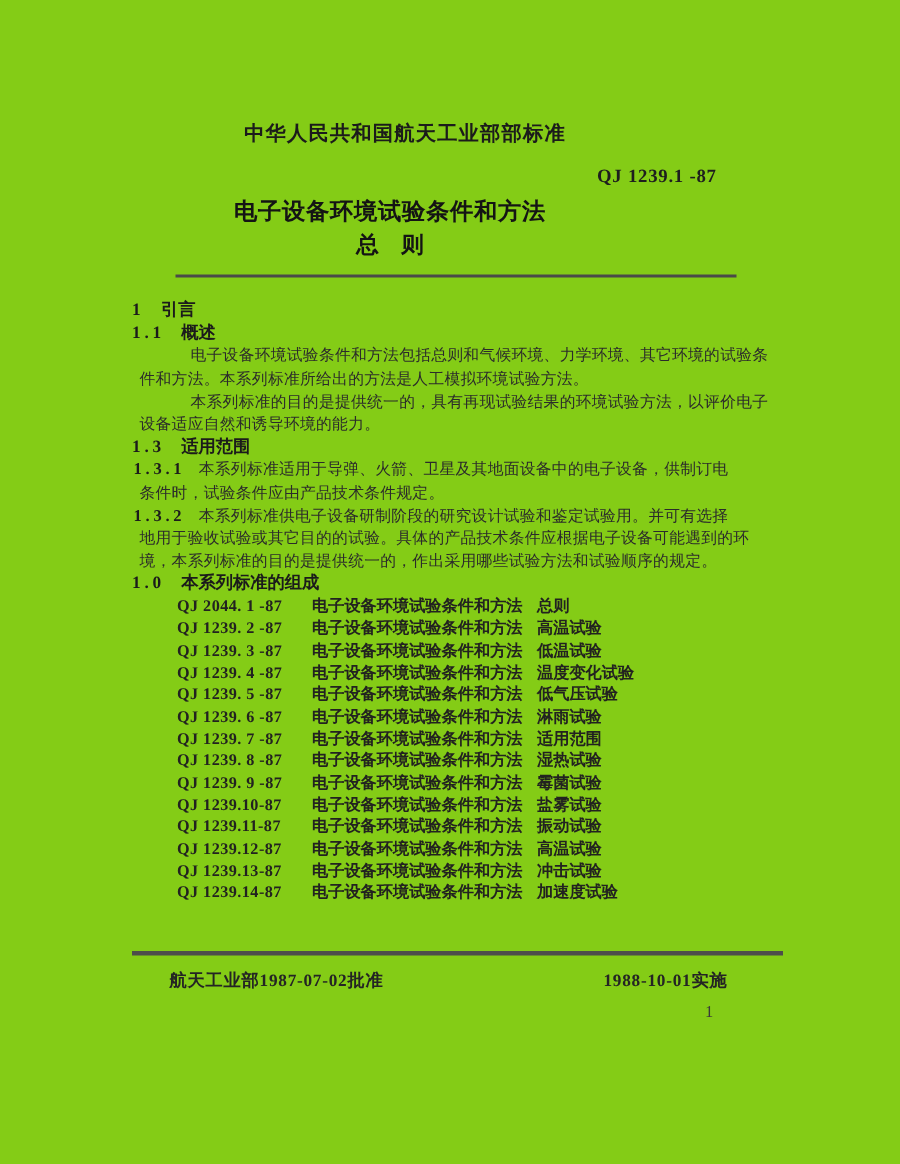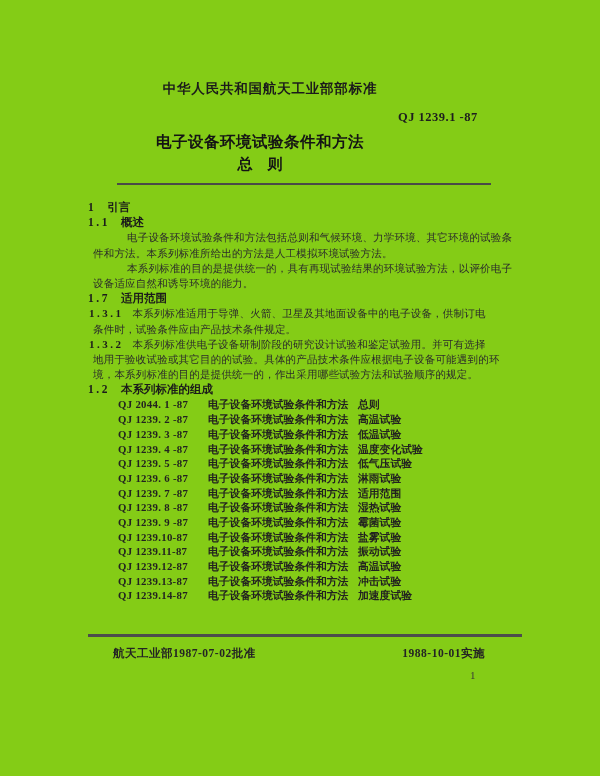--- a/index.html
+++ b/index.html
@@ -75,30 +75,30 @@
 
     <div class="h-line"><span class="h-no">1</span><span>引言</span></div>
 
     <div class="h-line"><span class="h-no">1.1</span><span>概述</span></div>
     <div class="bline first">电子设备环境试验条件和方法包括总则和气候环境、力学环境、其它环境的试验条</div>
     <div class="bline">件和方法。本系列标准所给出的方法是人工模拟环境试验方法。</div>
 
     <div class="bline first">本系列标准的目的是提供统一的，具有再现试验结果的环境试验方法，以评价电子</div>
     <div class="bline">设备适应自然和诱导环境的能力。</div>
 
-    <div class="h-line"><span class="h-no">1.7</span><span>适用范围</span></div>
+    <div class="h-line"><span class="h-no">1.3</span><span>适用范围</span></div>
 
     <div class="bline pnum"><span class="p-no">1.3.1</span><span>本系列标准适用于导弹、火箭、卫星及其地面设备中的电子设备，供制订电</span></div>
     <div class="bline">条件时，试验条件应由产品技术条件规定。</div>
 
     <div class="bline pnum"><span class="p-no">1.3.2</span><span>本系列标准供电子设备研制阶段的研究设计试验和鉴定试验用。并可有选择</span></div>
     <div class="bline">地用于验收试验或其它目的的试验。具体的产品技术条件应根据电子设备可能遇到的环</div>
     <div class="bline">境，本系列标准的目的是提供统一的，作出采用哪些试验方法和试验顺序的规定。</div>
 
-    <div class="h-line"><span class="h-no">1.2</span><span>本系列标准的组成</span></div>
+    <div class="h-line"><span class="h-no">1.0</span><span>本系列标准的组成</span></div>
 
     <div class="std-list">
       <div class="std-row">
           <span class="std-code">QJ 2044. 1 -87</span>
           <span class="std-name">电子设备环境试验条件和方法</span>
           <span class="std-part">总则</span>
         </div>
       <div class="std-row">
           <span class="std-code">QJ 1239. 2 -87</span>
           <span class="std-name">电子设备环境试验条件和方法</span>

